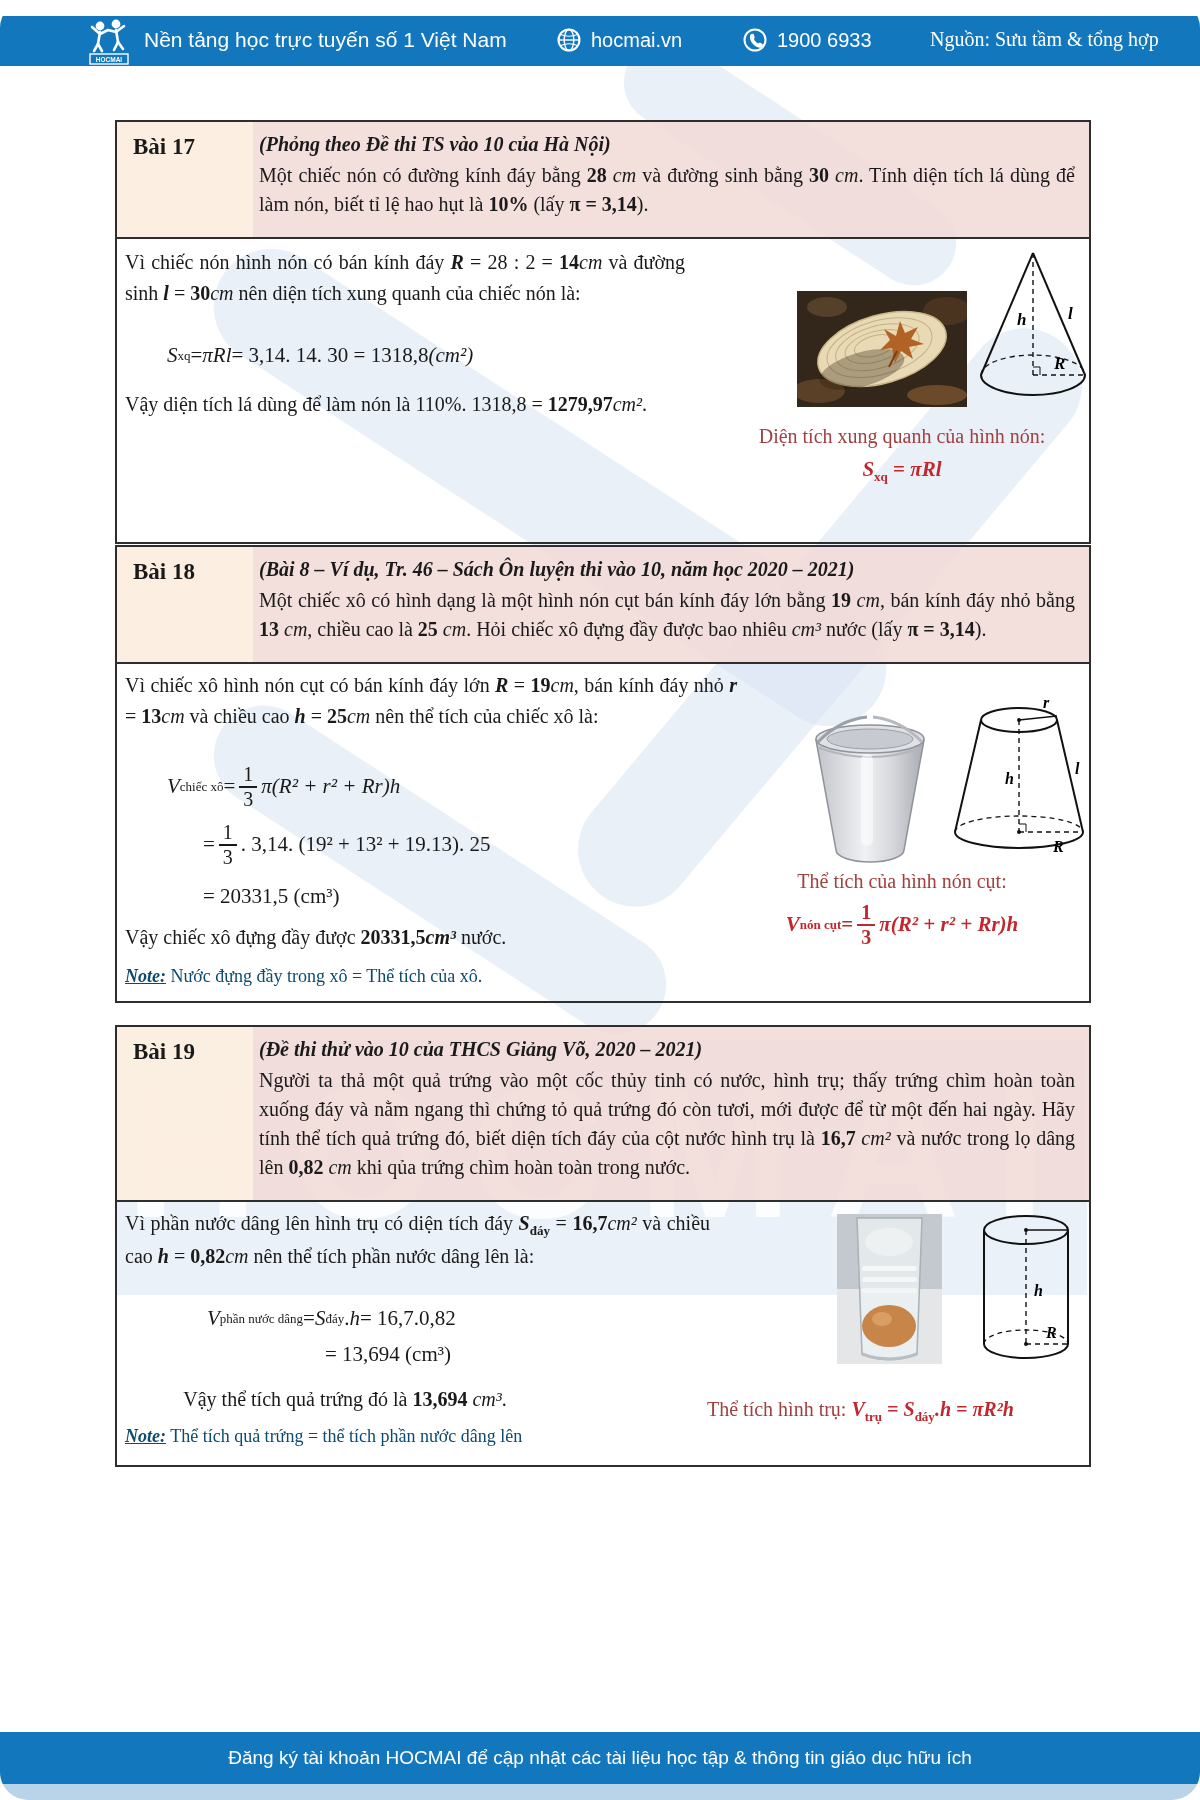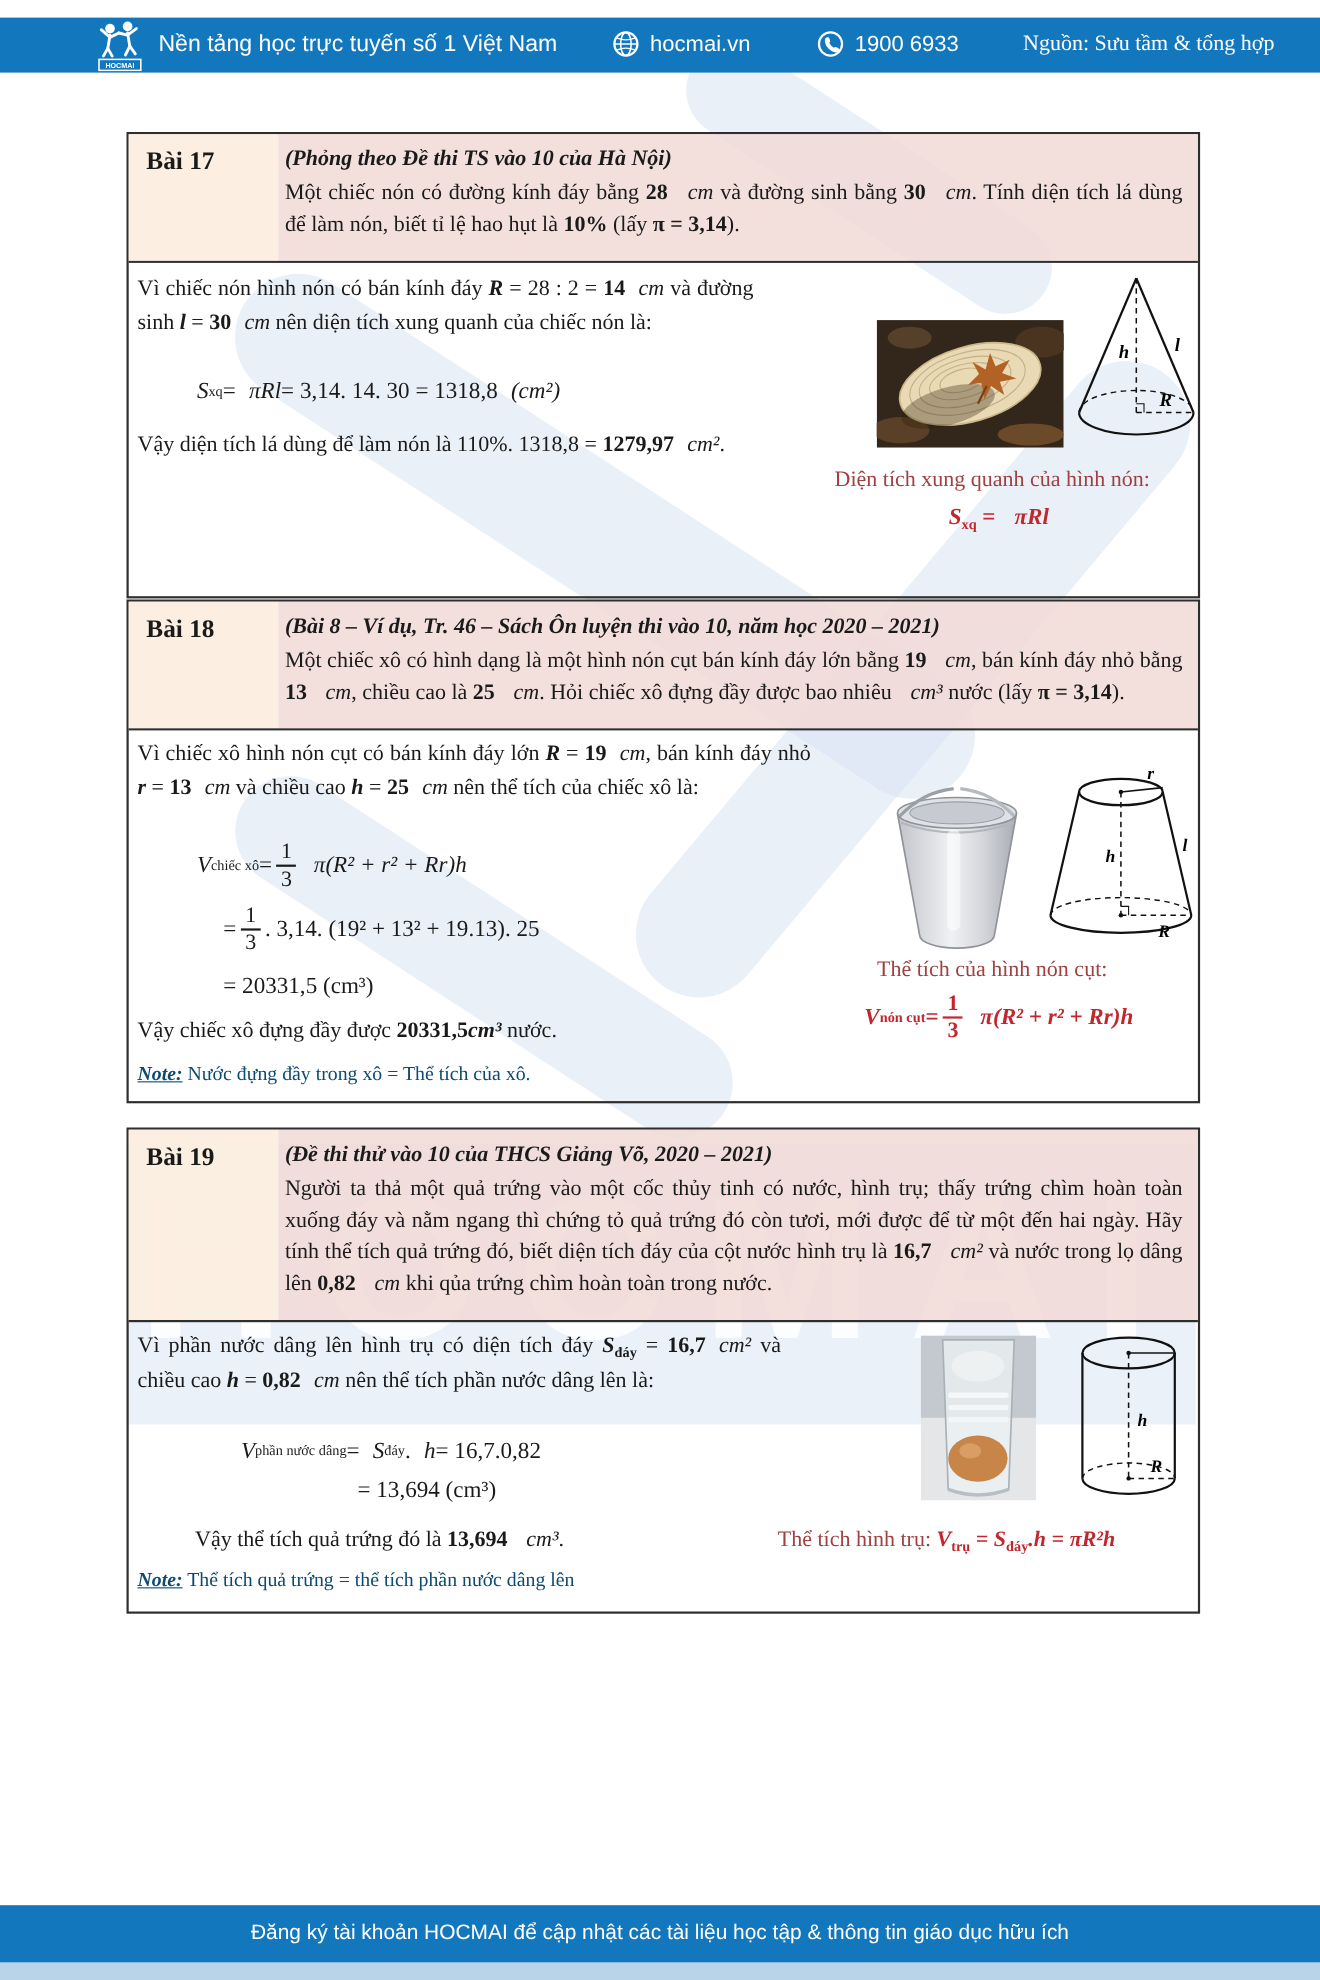--- a/index.html
+++ b/index.html
@@ -1,17 +1,17 @@
 <!DOCTYPE html>
 <html><head>
 <meta charset="utf-8">
 <style>
   html,body{margin:0;padding:0;background:#fff;}
   .page{position:relative;width:1200px;height:1800px;background:#ffffff;overflow:hidden;
-        font-family:"Liberation Serif",serif;color:#1a1a1a;}
+        font-family:"Liberation Serif",serif;color:#1a1a1a;border-radius:28px;}
   
   .hdr{position:absolute;left:0;top:16px;width:1200px;height:50px;background:#1377bd;z-index:3;}
   .hdr *{color:#fff;}
   .hdr-logo{position:absolute;left:84px;top:2px;}
   .hdr-brand{position:absolute;left:144px;top:12px;font-family:"Liberation Sans",sans-serif;font-size:21px;}
   .hdr-group{position:absolute;top:11px;display:flex;align-items:center;gap:9px;
              font-family:"Liberation Sans",sans-serif;font-size:20px;}
   .hdr-site{left:556px;}
   .hdr-phone{left:742px;}
   .hdr-src{position:absolute;left:930px;top:12px;font-family:Liberation Serif, serif;font-size:20px;}
@@ -29,21 +29,21 @@
   .exbox{position:absolute;left:115px;width:972px;border:2px solid #2e2e2e;z-index:1;}
   .stmt-row{display:flex;border-bottom:2px solid #2e2e2e;}
   .stmt-label{flex:0 0 120px;background:rgba(252,238,223,.95);font-weight:bold;font-size:23px;
               padding:12px 0 0 16px;}
   .stmt-cell{flex:1;background:rgba(242,219,216,.9);padding:8px 14px 18px 6px;font-size:20px;line-height:1.45;}
   .src{font-weight:bold;font-style:italic;margin-bottom:2px;}
   .stmt-body{text-align:justify;}
   .sol{position:relative;background:transparent;}
   .para{position:absolute;font-size:20px;line-height:1.55;text-align:justify;margin:0;}
   .formula{position:absolute;font-size:21px;white-space:nowrap;display:flex;align-items:center;}
-  .b{font-weight:bold;} .i{font-style:italic;margin-left:12px;} .bi{font-weight:bold;font-style:italic;}
+  .b{font-weight:bold;} .i{font-style:italic;} .bi{font-weight:bold;font-style:italic;}
   .sub{font-size:13px;font-style:normal;}
   .frac{display:inline-block;text-align:center;vertical-align:middle;margin:0 4px;line-height:1.05;font-size:.95em;}
   .frac .num{display:block;border-bottom:2px solid currentColor;padding:0 4px 1px;}
   .frac .den{display:block;padding-top:1px;}
   .cap{position:absolute;text-align:center;color:#a04040;font-size:20px;}
   .capf{position:absolute;text-align:center;color:#c1272d;font-weight:bold;font-size:21px;}
   .capf .i{color:#c1272d;}
   .note{position:absolute;font-size:18px;color:#0c4a6e;}
   .note .nl{font-weight:bold;font-style:italic;text-decoration:underline;}
   .fig{position:absolute;}
@@ -295,21 +295,21 @@
           <path d="M12,138 A42,14 0 0 1 96,138" fill="none" stroke="#111" stroke-width="1.3" stroke-dasharray="5,4"></path>
           <line x1="54" y1="24" x2="96" y2="24" stroke="#111" stroke-width="1.5"></line>
           <circle cx="54" cy="24" r="2" fill="#111"></circle>
           <line x1="54" y1="24" x2="54" y2="138" stroke="#111" stroke-width="1.4" stroke-dasharray="5,4"></line>
           <line x1="54" y1="138" x2="96" y2="138" stroke="#111" stroke-width="1.4" stroke-dasharray="5,4"></line>
           <circle cx="54" cy="138" r="2" fill="#111"></circle>
           <text x="62" y="90" font-size="16" font-style="italic" font-weight="bold">h</text>
           <text x="74" y="132" font-size="16" font-style="italic" font-weight="bold">R</text>
         </svg>
       </div>
-      <div class="cap-inline" style="left:590px;top:186px;"><span>Thể tích hình trụ: </span><span class="f"><span>V</span><sub class="sub">trụ</sub><span> = </span><span>S</span><sub class="sub">đáy</sub><span>.</span><span>h</span><span> = </span><span>πR²h</span></span></div>
+      <div class="cap-inline" style="left:590px;top:196px;"><span>Thể tích hình trụ: </span><span class="f"><span>V</span><sub class="sub">trụ</sub><span> = </span><span>S</span><sub class="sub">đáy</sub><span>.</span><span>h</span><span> = </span><span>πR²h</span></span></div>
     </div>
   </div>
 
   <div class="ftr">
     <span>Đăng ký tài khoản HOCMAI để cập nhật các tài liệu học tập &amp; thông tin giáo dục hữu ích</span>
   </div>
   <div class="ftr-strip"></div>
 
 </div>
 

